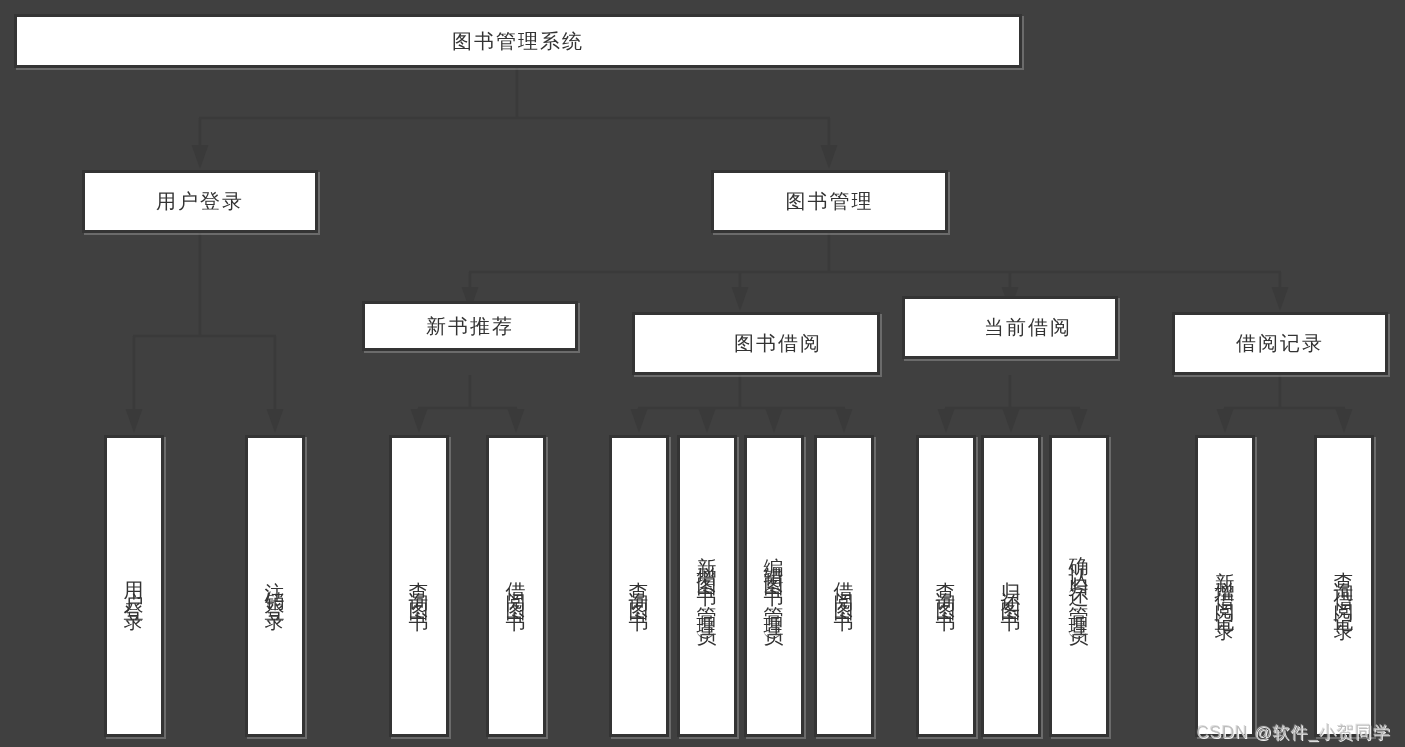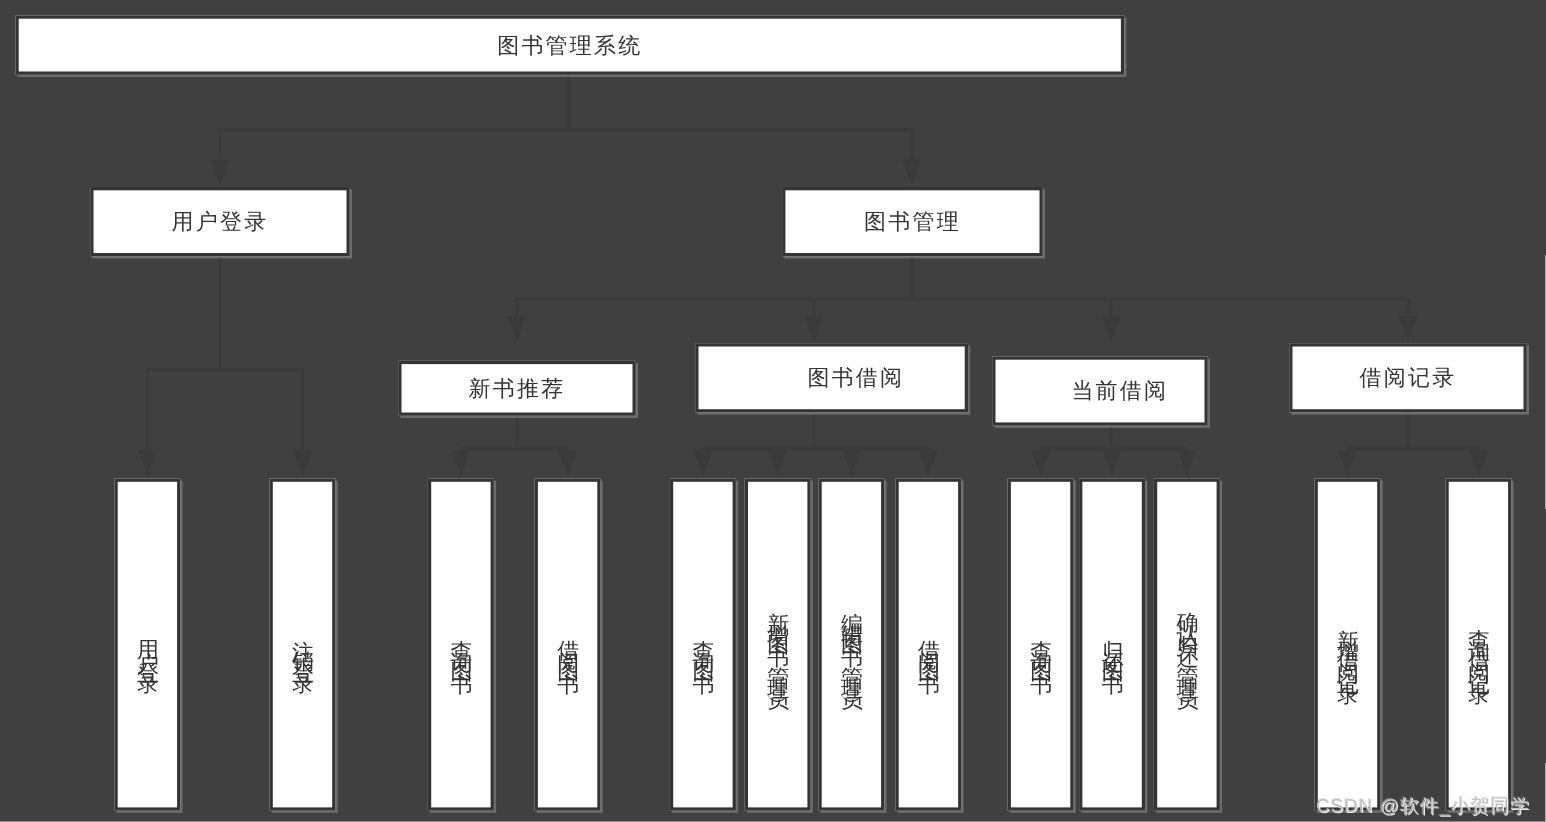--- a/index.html
+++ b/index.html
@@ -103,27 +103,27 @@
     <span>图书管理系统</span>
   </div>
 
   <div class="node" style="left:82px; top:170px; width:236px; height:63px;">
     <span>用户登录</span>
   </div>
   <div class="node" style="left:711px; top:170px; width:237px; height:63px;">
     <span>图书管理</span>
   </div>
 
-  <div class="node" style="left:362px; top:328px; width:216px; height:50px;">
+  <div class="node" style="left:362px; top:301px; width:216px; height:50px;">
     <span>新书推荐</span>
   </div>
   <div class="node" style="left:632px; top:312px; width:248px; height:63px;padding-left:44px;">
     <span>图书借阅</span>
   </div>
-  <div class="node" style="left:902px; top:324px; width:196px; height:63px;padding-left:36px;">
+  <div class="node" style="left:902px; top:296px; width:216px; height:63px;padding-left:36px;">
     <span>当前借阅</span>
   </div>
   <div class="node" style="left:1172px; top:312px; width:216px; height:63px;">
     <span>借阅记录</span>
   </div>
 
   <div class="node leaf" style="left:104px;">
     <span class="vtext">用户登录</span>
   </div>
   <div class="node leaf" style="left:245px;">

